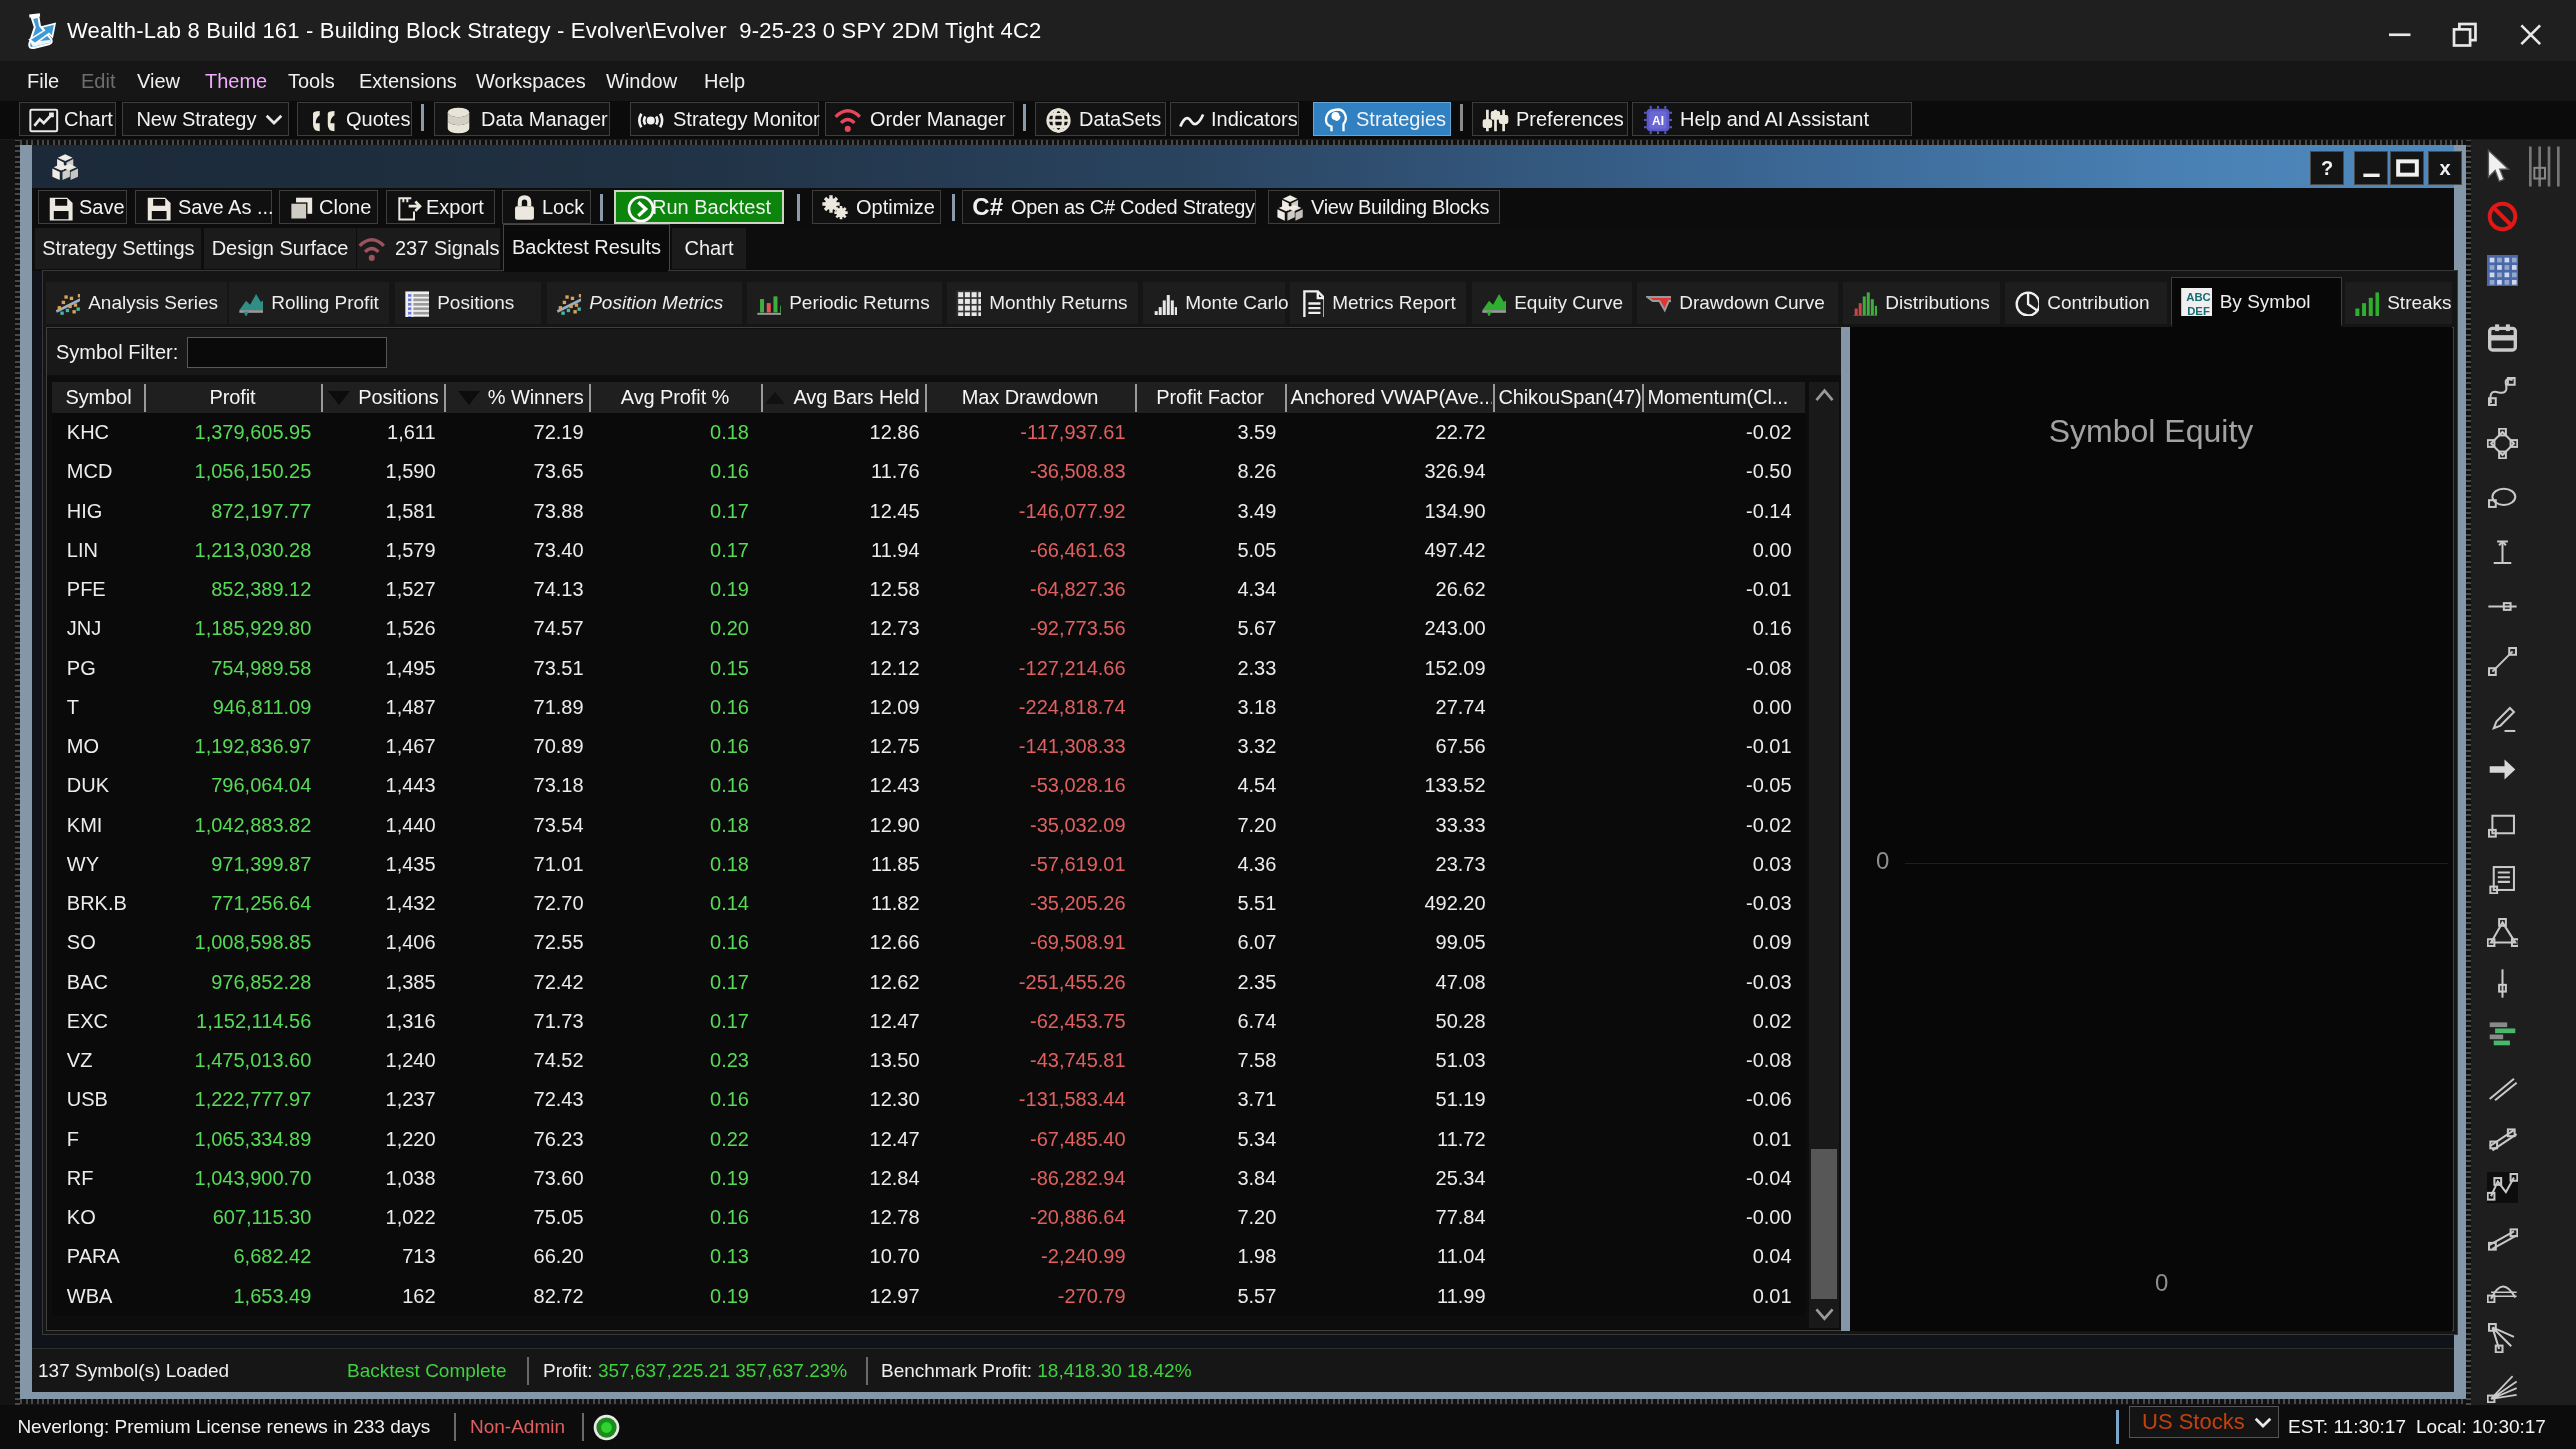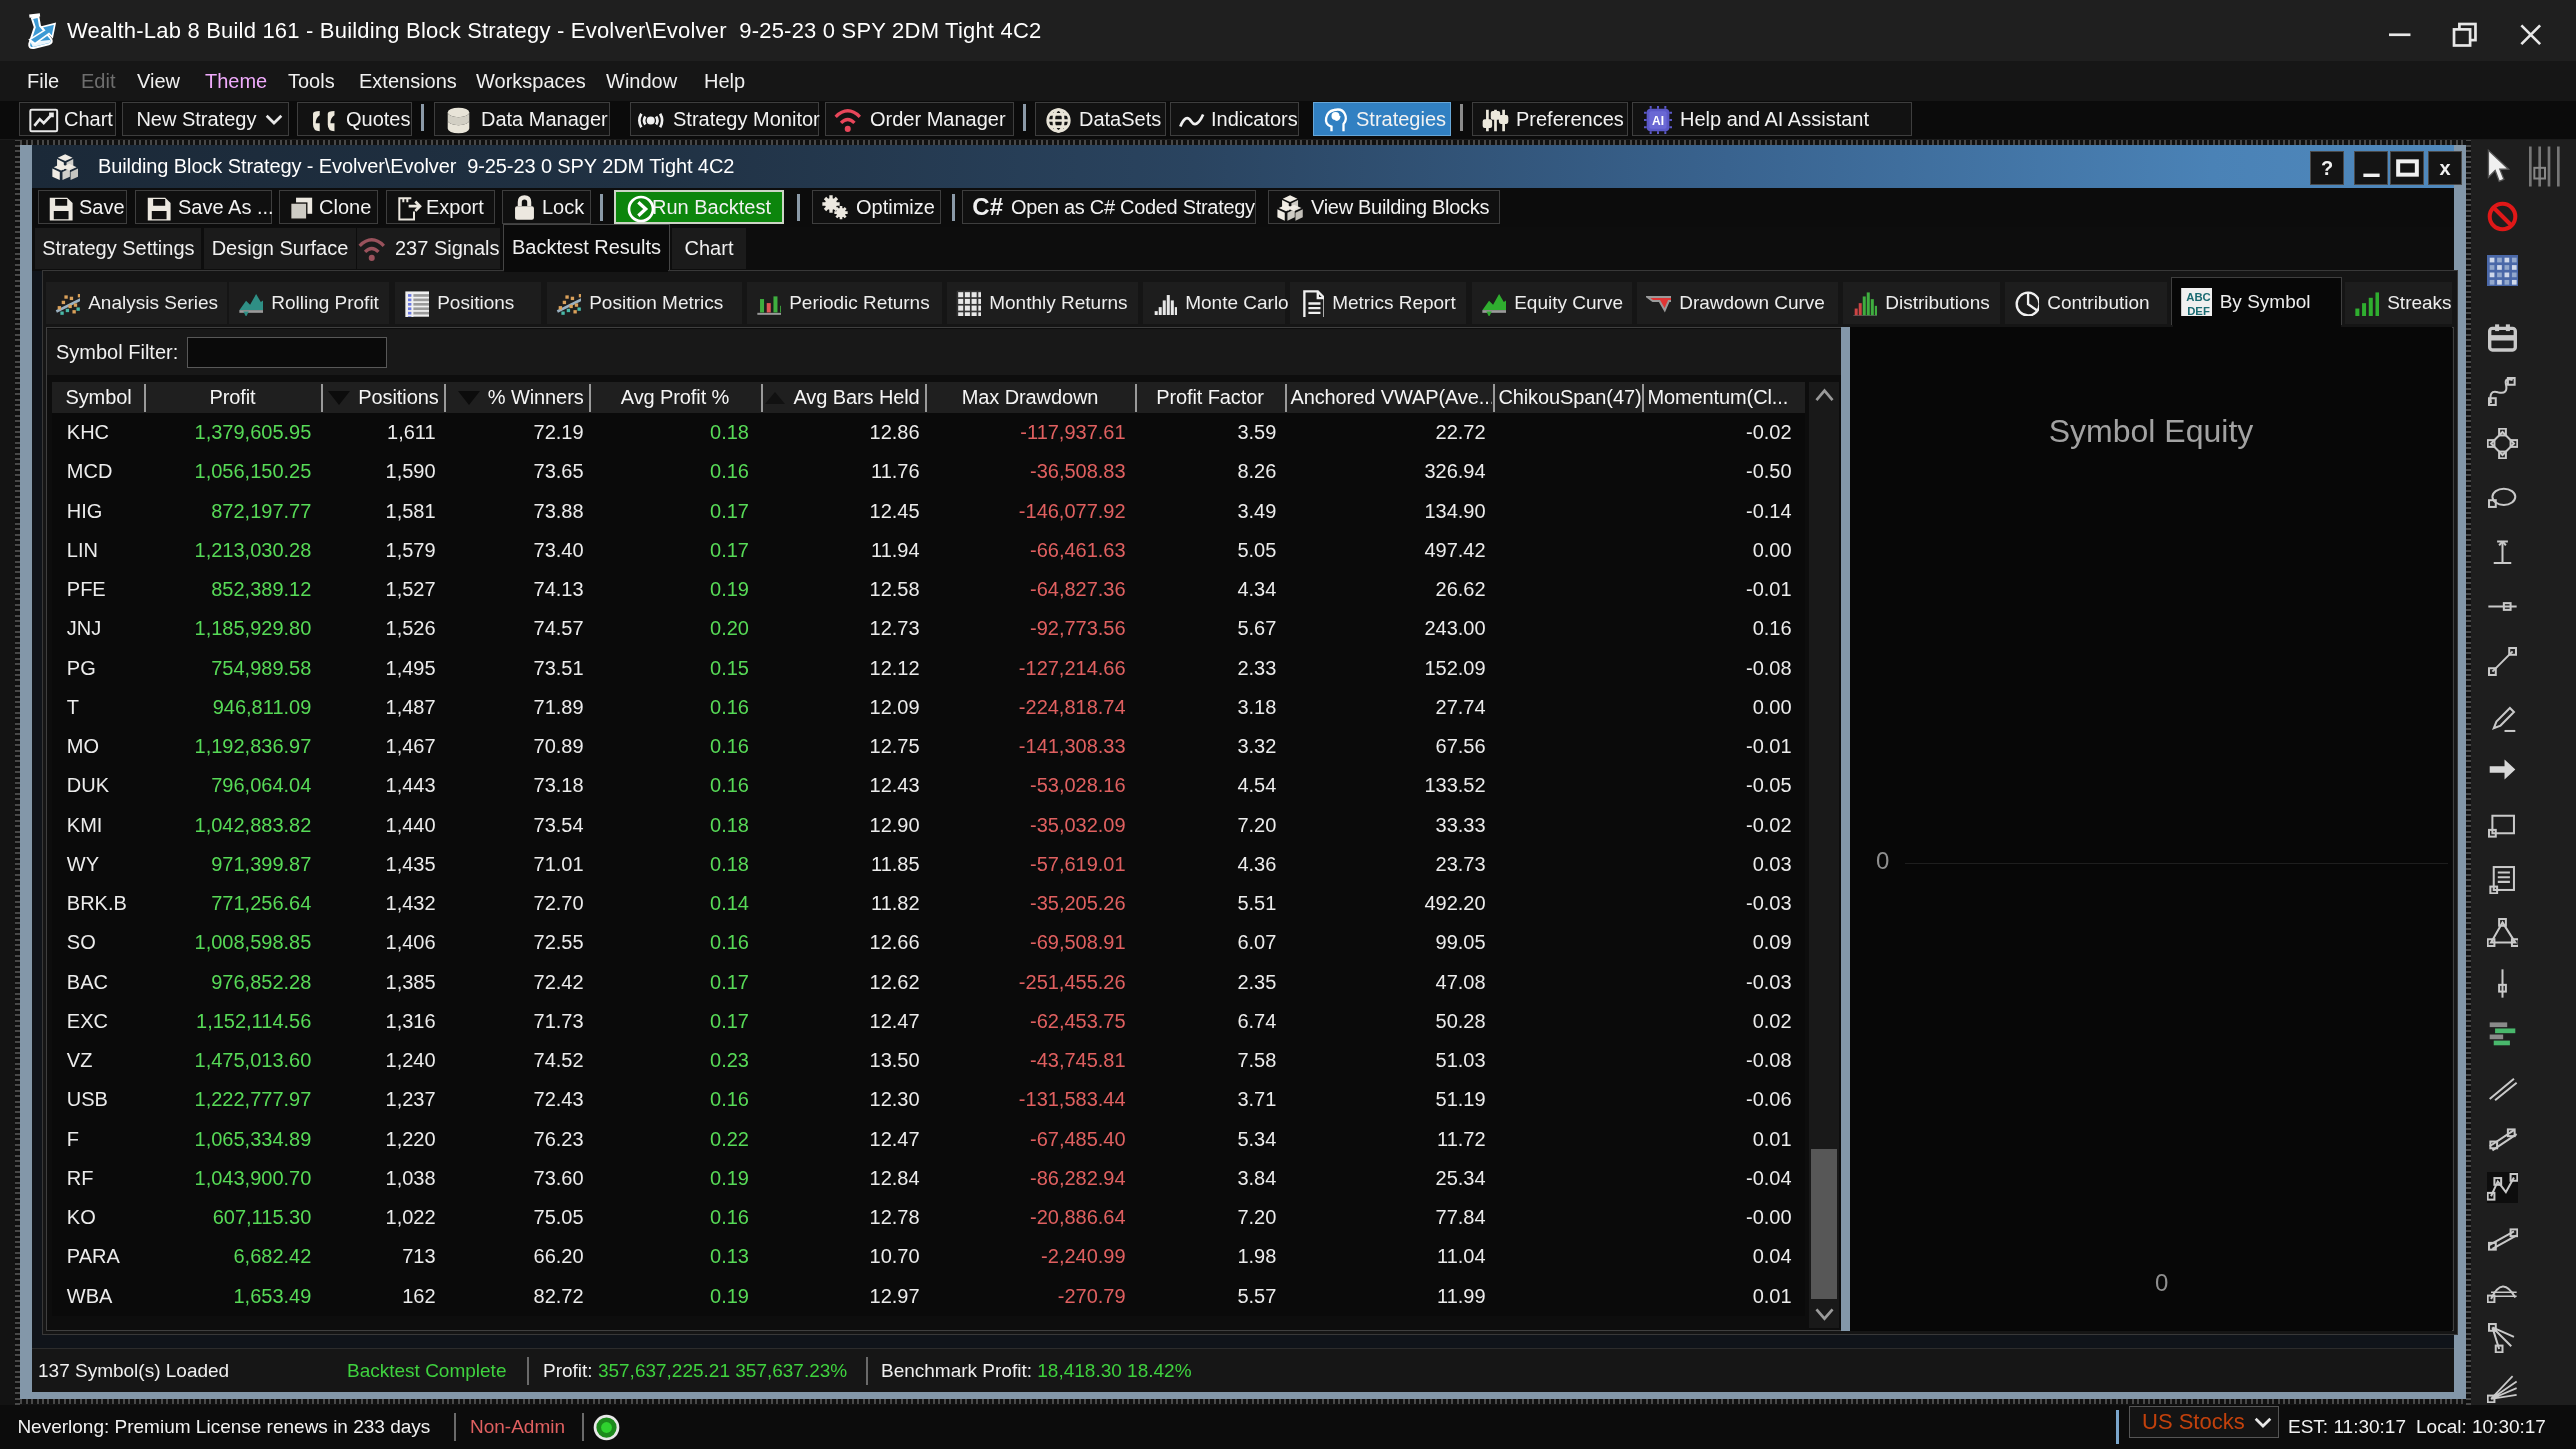--- a/index.html
+++ b/index.html
@@ -181,21 +181,20 @@
         <path d="M21 2 L32 7 L21 12 L10 7 Z"></path>
         <path d="M9 9 L19 14 L19 25 L9 20 Z"></path>
         <path d="M33 9 L23 14 L23 25 L33 20 Z" opacity=".85"></path>
 <path d="M15 16 L26 21 L15 26 L4 21 Z"></path>
         <path d="M2 23 L13 28 L13 40 L2 35 Z"></path>
         <path d="M28 23 L17 28 L17 40 L28 35 Z" opacity=".85"></path>
 <path d="M27 16 L38 21 L27 26 L16 21 Z" opacity=".95"></path>
         <path d="M40 23 L29 28 L29 40 L40 35 Z" opacity=".8"></path>
       </g>
     </svg>
-<div class="ab" style="left:66px;top:0;height:43px;line-height:43px;font-size:20px;letter-spacing:-0.1px;color:#fff;white-space:nowrap">Building Block Strategy - Evolver\Evolver&nbsp; 9-25-23 0 SPY 2DM Tight 4C2</div>
 <div class="ab" style="left:2278px;top:6px;width:34px;height:34px;background:#141414;border:1.3px solid #4a4a4a;display:flex;align-items:center;justify-content:center">
       <span style="font-size:20px;font-weight:bold;color:#f0f0f0">?</span>
     </div>
 <div class="ab" style="left:2322px;top:6px;width:34px;height:34px;background:#141414;border:1.3px solid #4a4a4a;display:flex;align-items:center;justify-content:center">
       <svg class="ab" style="position:static" width="19" height="19" viewBox="0 0 28 28">
         <path d="M2 24 L26 24" stroke="#f0f0f0" stroke-width="5"></path>
       </svg>
     </div>
 <div class="ab" style="left:2358px;top:6px;width:34px;height:34px;background:#141414;border:1.3px solid #4a4a4a;display:flex;align-items:center;justify-content:center">
       <svg class="ab" style="position:static" width="23" height="20" viewBox="0 0 34 30">
@@ -355,21 +354,21 @@
         <rect x="6" y="19.2" width="5" height="4" fill="#6a78e0"></rect>
         <rect x="14" y="19.2" width="24" height="4" fill="#9a9a9a"></rect>
         <rect x="6" y="25.799999999999997" width="5" height="4" fill="#6a78e0"></rect>
         <rect x="14" y="25.799999999999997" width="24" height="4" fill="#9a9a9a"></rect>
         <rect x="6" y="32.4" width="5" height="4" fill="#6a78e0"></rect>
         <rect x="14" y="32.4" width="24" height="4" fill="#9a9a9a"></rect>
         <rect x="6" y="39.0" width="5" height="4" fill="#6a78e0"></rect>
         <rect x="14" y="39.0" width="24" height="4" fill="#9a9a9a"></rect>
       </svg>
     </span>Positions</div>
-<div class="stab" style="left:547px;width:195px;"><span style="margin-left:8.7px;margin-right:8px;display:inline-flex;align-items:center">
+<div class="stab" style="left:547px;width:195px;font-style:italic;"><span style="margin-left:8.7px;margin-right:8px;display:inline-flex;align-items:center">
       <svg class="ab" style="position:static" width="25.5" height="25.5" viewBox="0 0 38 38">
         <path d="M2 32 L42 12" stroke="#9ab0c0" stroke-width="4" fill="none"></path>
         <rect x="4" y="24" width="5" height="5" fill="#d9a05a"></rect>
         <rect x="10" y="16" width="5" height="5" fill="#d9a05a"></rect>
         <rect x="16" y="28" width="5" height="5" fill="#49b8a8"></rect>
         <rect x="22" y="10" width="5" height="5" fill="#d9a05a"></rect>
         <rect x="28" y="20" width="5" height="5" fill="#d9a05a"></rect>
         <rect x="34" y="6" width="5" height="5" fill="#d9a05a"></rect>
         <rect x="8" y="32" width="5" height="5" fill="#49b8a8"></rect>
         <rect x="26" y="30" width="5" height="5" fill="#d9a05a"></rect>

